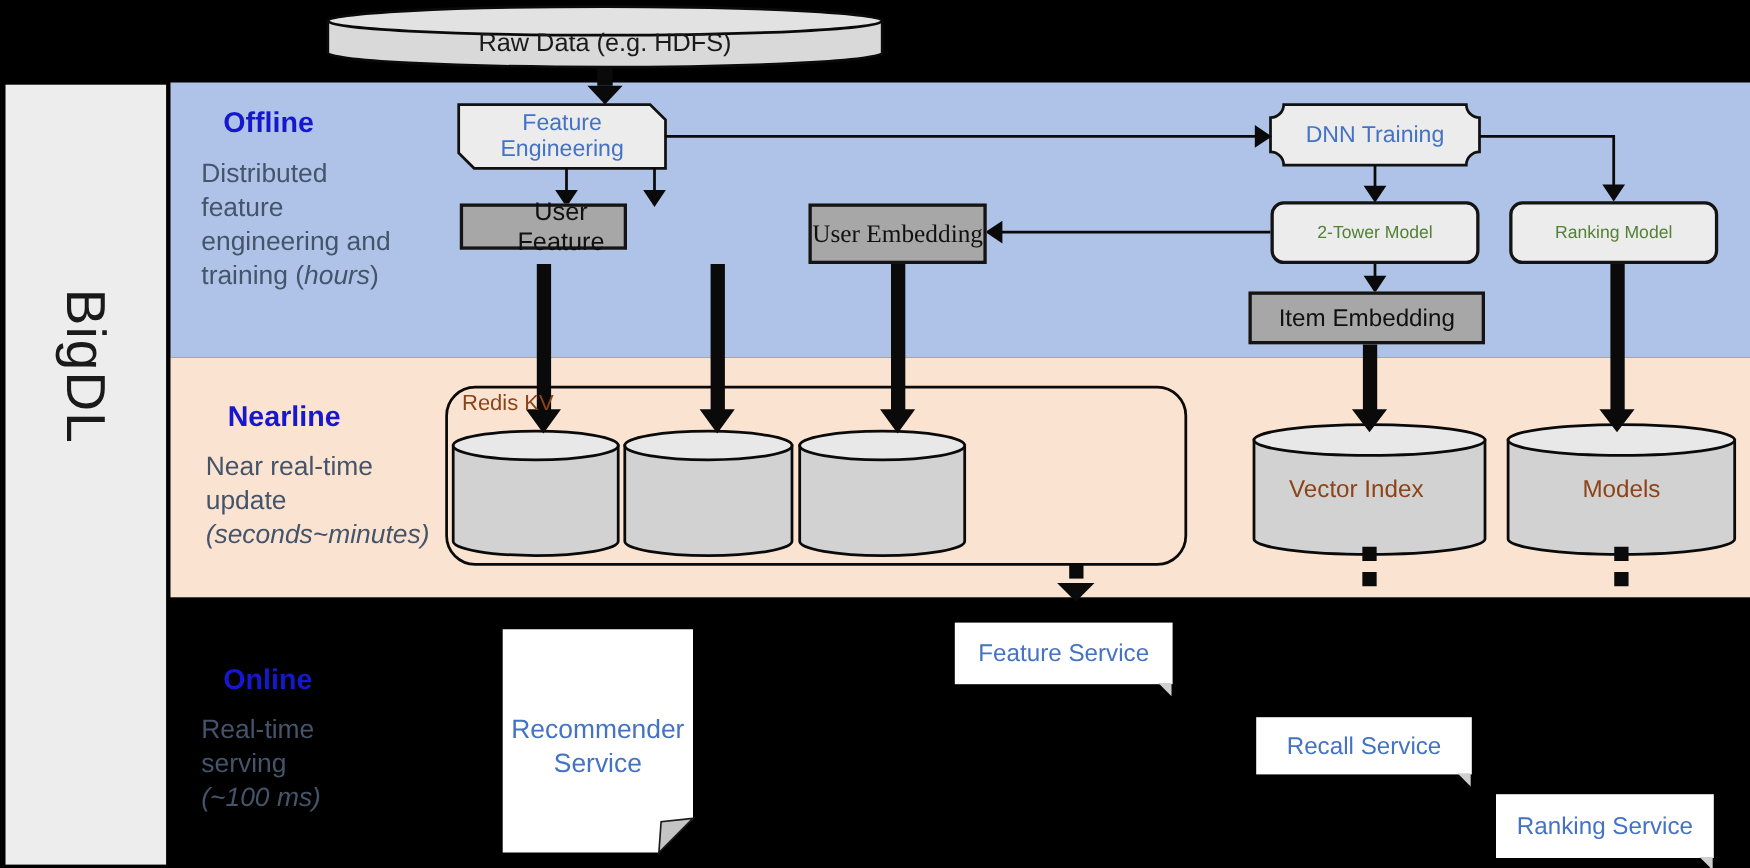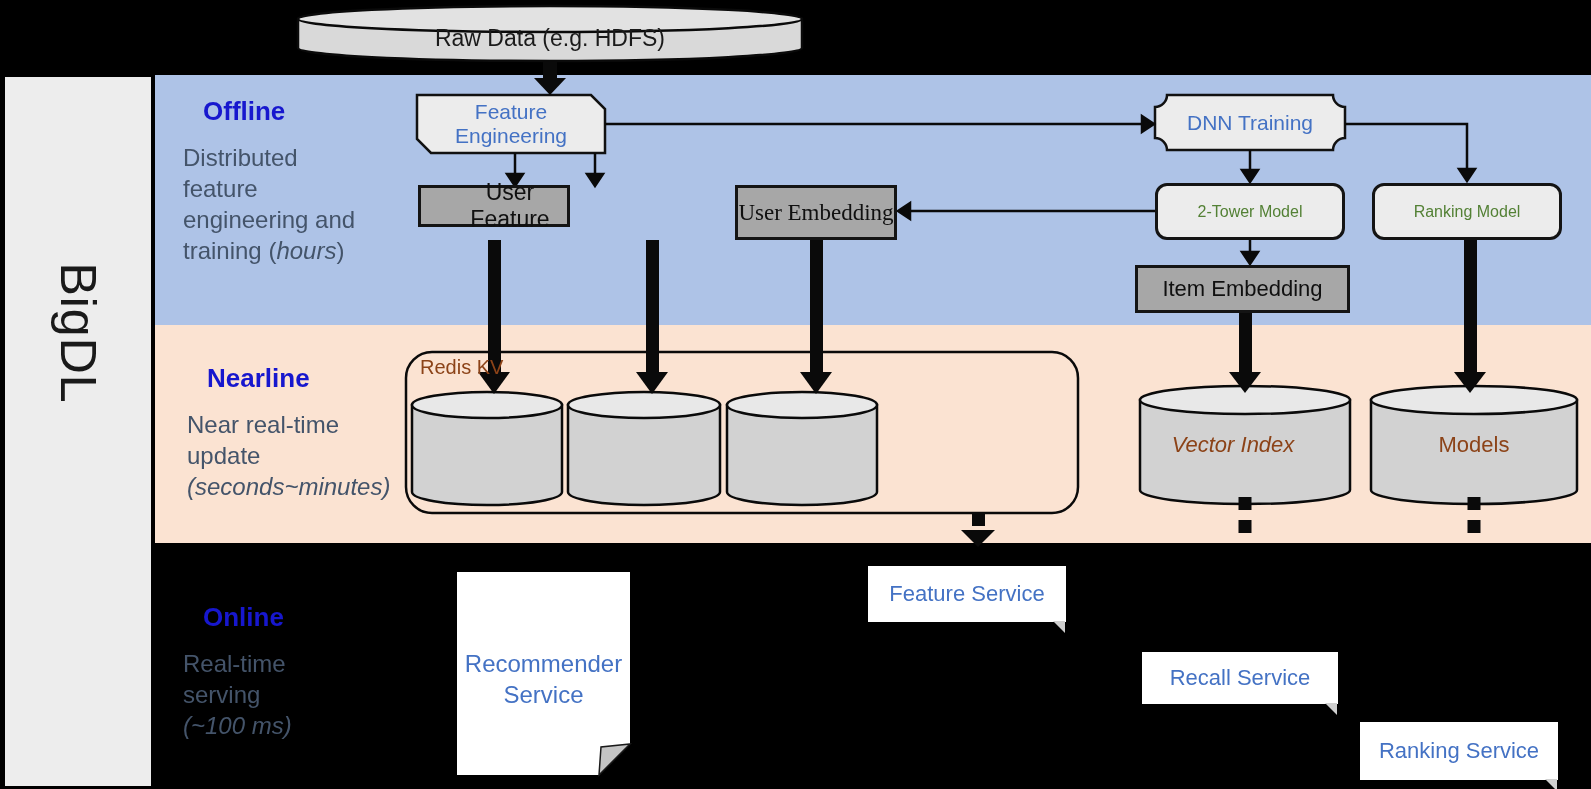--- a/index.html
+++ b/index.html
@@ -151,21 +151,21 @@
   <div class="node gray-box" style="left:418px;top:185px;width:152px;height:42px;padding-left:32px;">User Feature</div>
   <div class="node gray-box" style="left:735px;top:185px;width:162px;height:55px;font-family:Liberation Serif, serif;">User Embedding</div>
   <div class="node gray-box" style="left:1135px;top:265px;width:215px;height:48px;font-size:22px;">Item Embedding</div>
   <div class="node model-box" style="left:1155px;top:183px;width:190px;height:57px;">2-Tower Model</div>
   <div class="node model-box" style="left:1372px;top:183px;width:190px;height:57px;">Ranking Model</div>
 
   <div class="raw-label" style="left:298px;top:25px;width:504px;">Raw Data (e.g. HDFS)</div>
   <div class="shape-label" style="left:417px;top:95px;width:188px;height:58px;">Feature Engineering</div>
   <div class="shape-label" style="left:1155px;top:95px;width:190px;height:55px;">DNN Training</div>
   <div class="redis-label" style="left:420px;top:356px;">Redis KV</div>
-  <div class="store-label" style="left:1140px;top:432px;width:186px;font-size:22px;font-style:italic;">Vector Index</div>
+  <div class="store-label" style="left:1140px;top:432px;width:186px;font-size:22px;">Vector Index</div>
   <div class="store-label" style="left:1371px;top:432px;width:206px;font-size:22px;">Models</div>
 
   <div class="doc-label" style="left:457px;top:648px;width:173px;">
     <div>Recommender</div>
     <div>Service</div>
   </div>
   <div class="node service-box" style="left:868px;top:566px;width:198px;height:56px;">Feature Service</div>
   <div class="node service-box" style="left:1142px;top:652px;width:196px;height:52px;">Recall Service</div>
   <div class="node service-box" style="left:1360px;top:722px;width:198px;height:58px;">Ranking Service</div>
 

